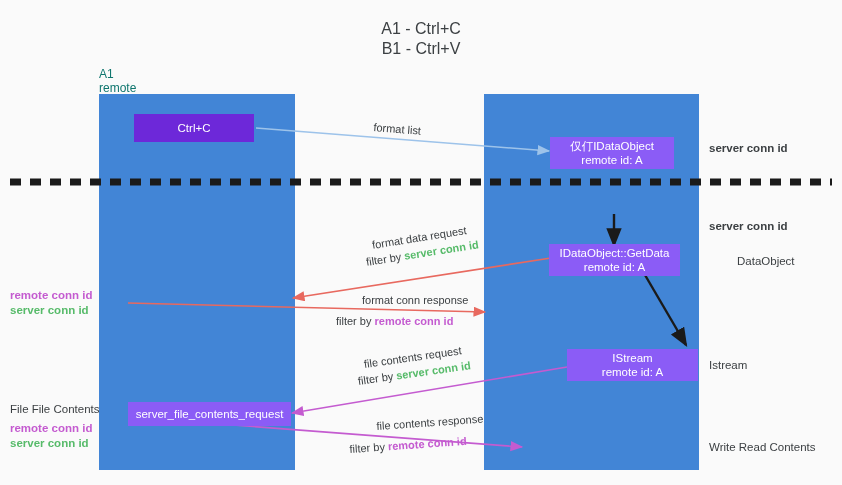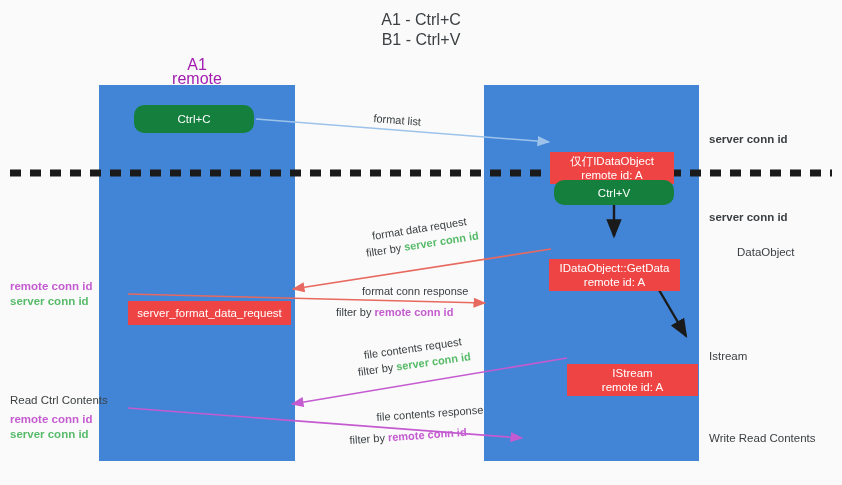--- a/index.html
+++ b/index.html
@@ -3,42 +3,42 @@
 <meta charset="utf-8">
 <style>
   html,body{margin:0;padding:0;}
   body{
     width:842px;height:485px;
     background:#fafafa;
     font-family:"Liberation Sans", sans-serif;
     overflow:hidden;
     position:relative;
   }
-  #stage{position:absolute;left:0;top:0;width:842px;height:450px;}
+  #stage{position:absolute;left:0;top:9px;width:842px;height:450px;}
   svg.layer{position:absolute;left:0;top:0;width:842px;height:485px;pointer-events:none;}
 
   .title{
     position:absolute;left:0;top:10px;width:842px;text-align:center;
     font-size:16px;color:#3c4043;line-height:20px;white-space:pre-line;
   }
 
   .col{position:absolute;background:#4285d6;}
   .colhead{
-    position:absolute;text-align:center;font-size:16px;color:#a21caf;
+    position:absolute;text-align:left;font-size:12px;color:#0f766e;
     line-height:14px;white-space:pre-line;
   }
 
   .box{
     position:absolute;box-sizing:border-box;
     display:flex;align-items:center;justify-content:center;
     text-align:center;color:#ffffff;font-size:11.5px;line-height:14px;
     white-space:pre-line;
   }
-  .box.green{background:#15803d;border-radius:10px;}
-  .box.orange{background:#ef4444;margin-top:24px;}
+  .box.green{background:#6d28d9;}
+  .box.orange{background:#8b5cf6;}
 
   .sidelabel{
     position:absolute;font-size:11.5px;line-height:15px;white-space:pre-line;
   }
   .gray{color:#3c4043;}
   .green-t{color:#57bb6a;font-weight:bold;}
   .magenta-t{color:#c45bd0;font-weight:bold;}
 
   .arrowlabel{
     position:absolute;font-size:11px;color:#3c4043;line-height:14px;
@@ -95,31 +95,30 @@
     <line x1="128" y1="408" x2="522" y2="438" stroke="#c45bd0" stroke-width="1.6" marker-end="url(#ar-mag)"></line>
 
     <line x1="10" y1="173" x2="832" y2="173" stroke="#1a1a1a" stroke-width="7" stroke-dasharray="11 9"></line>
   </svg>
 
   <div class="box green" style="left:134px;top:105px;width:120px;height:28px;">Ctrl+C</div>
 
   <div class="box orange" style="left:550px;top:128px;width:124px;height:32px;">仅仃IDataObject
 remote id: A</div>
 
-  <div class="box green" style="left:554px;top:180px;width:120px;height:25px;">Ctrl+V</div>
 
   <div class="box orange" style="left:549px;top:235px;width:131px;height:32px;">IDataObject::GetData
 remote id: A</div>
 
-  <div class="box orange" style="left:128px;top:277px;width:163px;height:24px;">server_format_data_request</div>
 
 
   <div class="box orange" style="left:567px;top:340px;width:131px;height:32px;">IStream
 remote id: A</div>
 
+  <div class="box orange" style="left:128px;top:393px;width:163px;height:24px;">server_file_contents_request</div>
 
 
   <div class="arrowlabel" style="left:374px;top:111px;transform:rotate(4.5deg);">format list</div>
 
   <div class="arrowlabel" style="left:371px;top:229px;transform:rotate(-9deg);">format data request</div>
   <div class="arrowlabel" style="left:365px;top:246px;transform:rotate(-9deg);">
     <span>filter by </span><b class="g">server conn id</b>
   </div>
 
   <div class="arrowlabel" style="left:362px;top:284px;">format conn response</div>
@@ -133,21 +132,21 @@
   </div>
 
   <div class="arrowlabel" style="left:376px;top:410px;transform:rotate(-4deg);">file contents response</div>
   <div class="arrowlabel" style="left:349px;top:433px;transform:rotate(-4deg);">
     <span>filter by </span><b class="m">remote conn id</b>
   </div>
 
   <div class="sidelabel magenta-t" style="left:10px;top:279px;">remote conn id</div>
   <div class="sidelabel green-t" style="left:10px;top:294px;">server conn id</div>
 
-  <div class="sidelabel gray" style="left:10px;top:393px;">Read Ctrl Contents</div>
+  <div class="sidelabel gray" style="left:10px;top:393px;">File File Contents</div>
   <div class="sidelabel magenta-t" style="left:10px;top:412px;">remote conn id</div>
   <div class="sidelabel green-t" style="left:10px;top:427px;">server conn id</div>
 
   <div class="rightlabel green-t" style="left:709px;top:132px;">server conn id</div>
   <div class="rightlabel green-t" style="left:709px;top:210px;">server conn id</div>
   <div class="rightlabel" style="left:709px;top:245px;margin-left:28px;">DataObject</div>
   <div class="rightlabel" style="left:709px;top:349px;">Istream</div>
   <div class="rightlabel" style="left:709px;top:431px;">Write Read Contents</div>
 
 </div>

